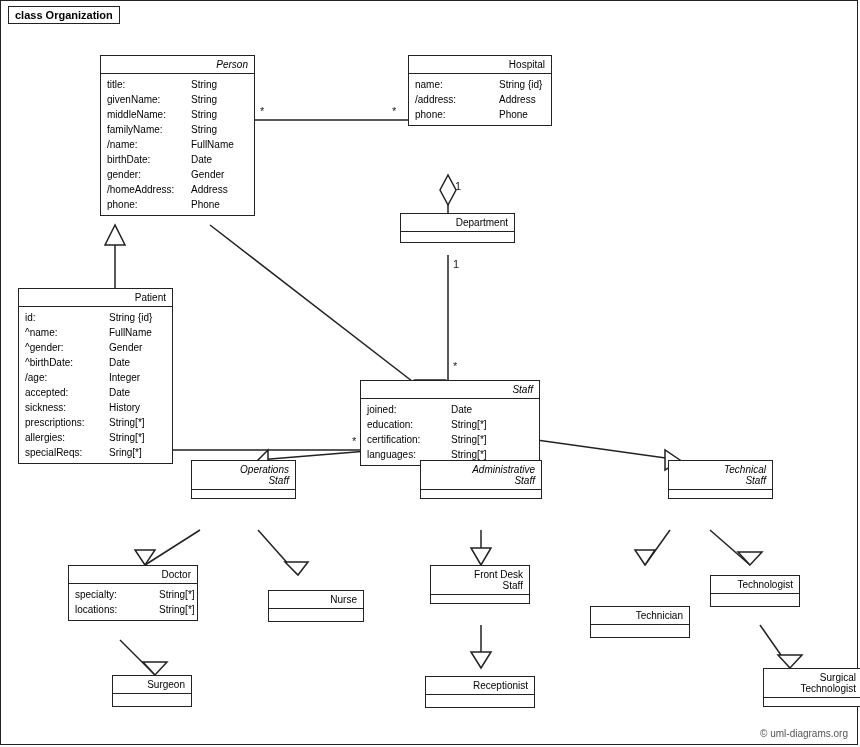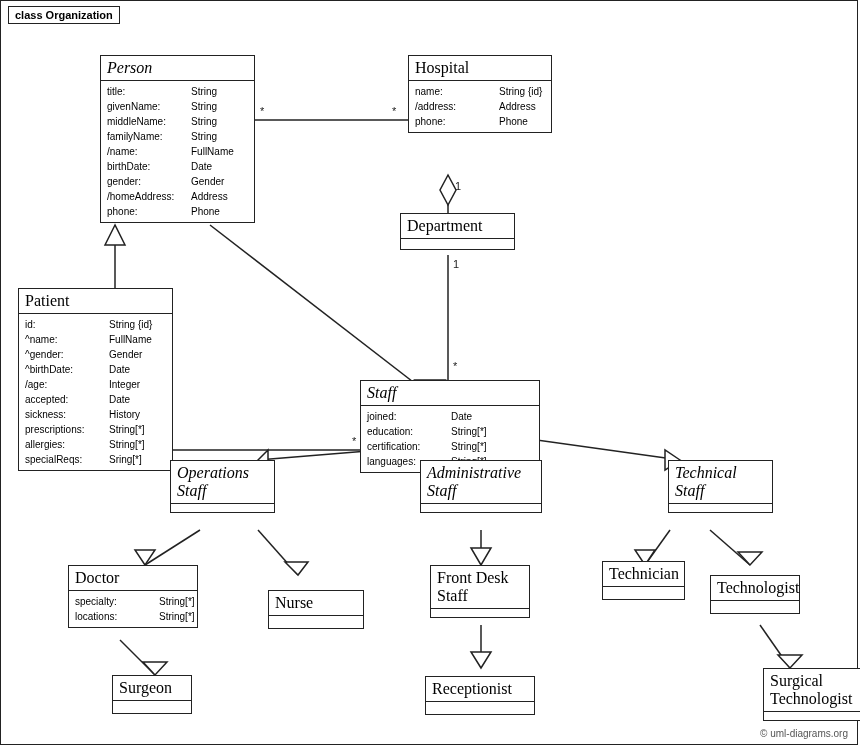--- a/index.html
+++ b/index.html
@@ -18,24 +18,23 @@
       width: 860px;
       height: 747px;
     }
     .uml-box {
       position: absolute;
       border: 1.5px solid #222;
       background: #fff;
     }
     .uml-box .title {
       border-bottom: 1.5px solid #222;
-      text-align: left;
+      text-align: right;
       padding: 3px 6px;
-      font-size: 16px;
-      font-family: Liberation Serif, serif;
+      font-size: 10px;
     }
     .uml-box .title.italic { font-style: italic; }
     .uml-box .attrs {
       padding: 3px 6px;
       line-height: 1.5;
       font-size: 10px;
     }
     .uml-box .attr-row {
       display: flex;
       gap: 4px;
@@ -269,21 +268,21 @@
           <span class="attr-name">certification:</span>
           <span class="attr-type">String[*]</span>
         </div>
       <div class="attr-row">
           <span class="attr-name">languages:</span>
           <span class="attr-type">String[*]</span>
         </div>
     </div>
   </div>
 
-  <div class="uml-box" style="left:170px; top:460px; width:105px; text-align:center;">
+  <div class="uml-box" style="left:191px; top:460px; width:105px; text-align:center;">
     <div class="title italic" style="white-space:pre-line;">Operations
 Staff</div>
     <div style="height:8px;"></div>
   </div>
 
   <div class="uml-box" style="left:420px; top:460px; width:122px; text-align:center;">
     <div class="title italic" style="white-space:pre-line;">Administrative
 Staff</div>
     <div style="height:8px;"></div>
   </div>
@@ -312,21 +311,21 @@
     <div class="title">Nurse</div>
     <div style="height:12px;"></div>
   </div>
 
   <div class="uml-box" style="left:430px; top:565px; width:100px; text-align:center;">
     <div class="title" style="white-space:pre-line;">Front Desk
 Staff</div>
     <div style="height:8px;"></div>
   </div>
 
-  <div class="uml-box" style="left:590px; top:561px; width:83px; text-align:center;margin-left:12px;">
+  <div class="uml-box" style="left:590px; top:606px; width:100px; text-align:center;">
     <div class="title">Technician</div>
     <div style="height:12px;"></div>
   </div>
 
   <div class="uml-box" style="left:710px; top:575px; width:90px; text-align:center;">
     <div class="title">Technologist</div>
     <div style="height:12px;"></div>
   </div>
 
   <div class="uml-box" style="left:112px; top:675px; width:80px; text-align:center;">

